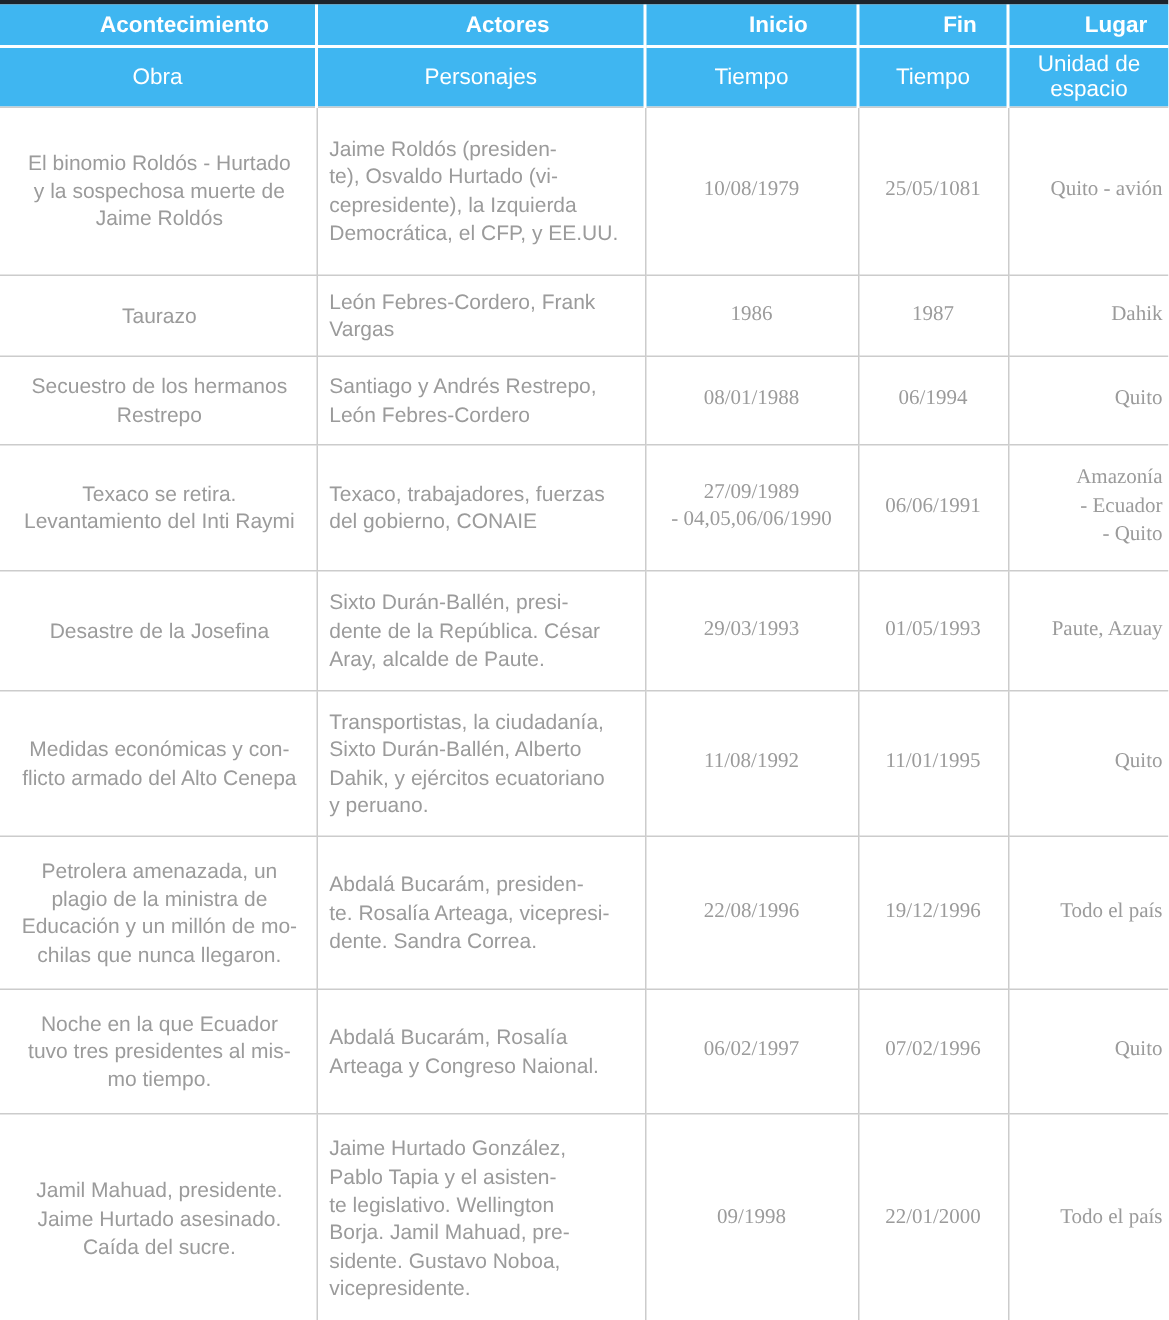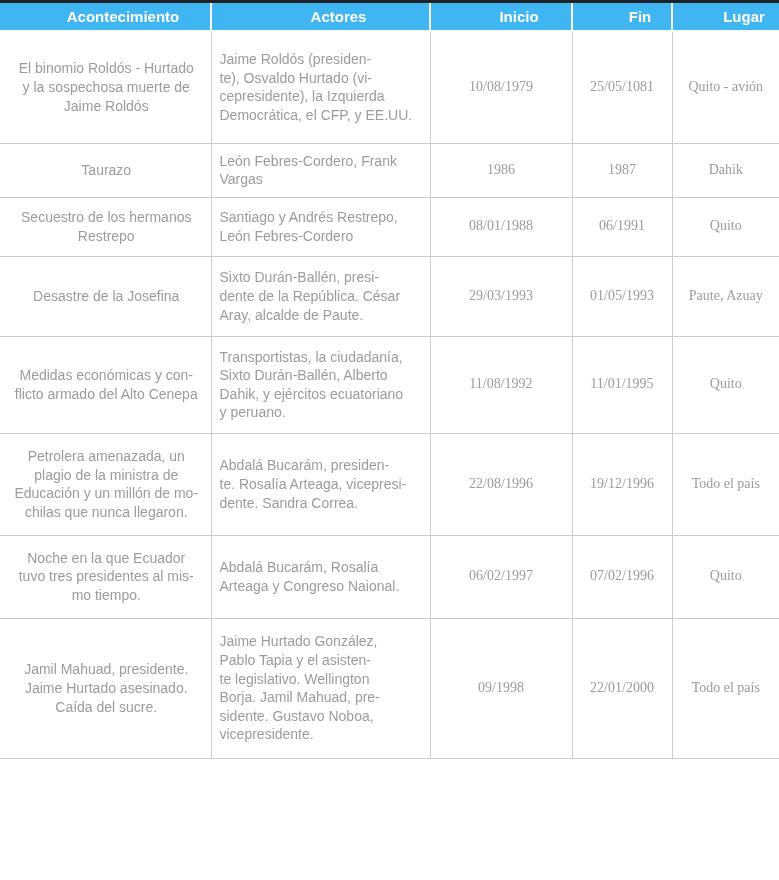--- a/index.html
+++ b/index.html
@@ -58,21 +58,21 @@
     border: 1px solid var(--border);
     color: var(--body-text);
     font-size: 14px;
     line-height: 1.33;
     vertical-align: middle;
     padding: 8px 8px;
     white-space: pre-line;
     overflow: hidden;
   }
   tbody td:first-child { border-left: none; padding-left: 10px; text-align: center; }
-  tbody td:last-child { border-right: none; }
+  tbody td:last-child { border-right: none; text-align: right; }
   td.left { text-align: left; }
   td.center { text-align: center; padding-left: 4px; padding-right: 4px; font-family: Liberation Serif, serif; }
 
   tbody tr.r1 { height: 112px; }
   tbody tr.r2 { height: 52px; margin-top: 19px; }
   tbody tr.r3 { height: 59px; }
   tbody tr.r4 { height: 84px; }
   tbody tr.r5 { height: 80px; }
   tbody tr.r6 { height: 97px; }
   tbody tr.r7 { height: 102px; }
@@ -93,20 +93,28 @@
       <col class="c5">
   </colgroup>
   <thead>
     <tr class="h1">
       <th>Acontecimiento</th>
       <th>Actores</th>
       <th>Inicio</th>
       <th>Fin</th>
       <th>Lugar</th>
     </tr>
+    <tr class="h2">
+      <th>Obra</th>
+      <th>Personajes</th>
+      <th>Tiempo</th>
+      <th>Tiempo</th>
+      <th>Unidad de
+espacio</th>
+    </tr>
   </thead>
   <tbody>
     <tr class="r1">
       <td class="left">El binomio Roldós - Hurtado
 y la sospechosa muerte de
 Jaime Roldós</td>
       <td class="left">Jaime Roldós (presiden-
 te), Osvaldo Hurtado (vi-
 cepresidente), la Izquierda
 Democrática, el CFP, y EE.UU.</td>
@@ -121,22 +129,34 @@
       <td class="center">1986</td>
       <td class="center">1987</td>
       <td class="center">Dahik</td>
     </tr>
     <tr class="r3">
       <td class="left">Secuestro de los hermanos
 Restrepo</td>
       <td class="left">Santiago y Andrés Restrepo,
 León Febres-Cordero</td>
       <td class="center">08/01/1988</td>
-      <td class="center">06/1991</td>
+      <td class="center">06/1994</td>
       <td class="center">Quito</td>
+    </tr>
+    <tr class="r4">
+      <td class="left">Texaco se retira.
+Levantamiento del Inti Raymi</td>
+      <td class="left">Texaco, trabajadores, fuerzas
+del gobierno, CONAIE</td>
+      <td class="center">27/09/1989
+- 04,05,06/06/1990</td>
+      <td class="center">06/06/1991</td>
+      <td class="center">Amazonía
+- Ecuador
+- Quito</td>
     </tr>
     <tr class="r5">
       <td class="left">Desastre de la Josefina</td>
       <td class="left">Sixto Durán-Ballén, presi-
 dente de la República. César
 Aray, alcalde de Paute.</td>
       <td class="center">29/03/1993</td>
       <td class="center">01/05/1993</td>
       <td class="center">Paute, Azuay</td>
     </tr>

